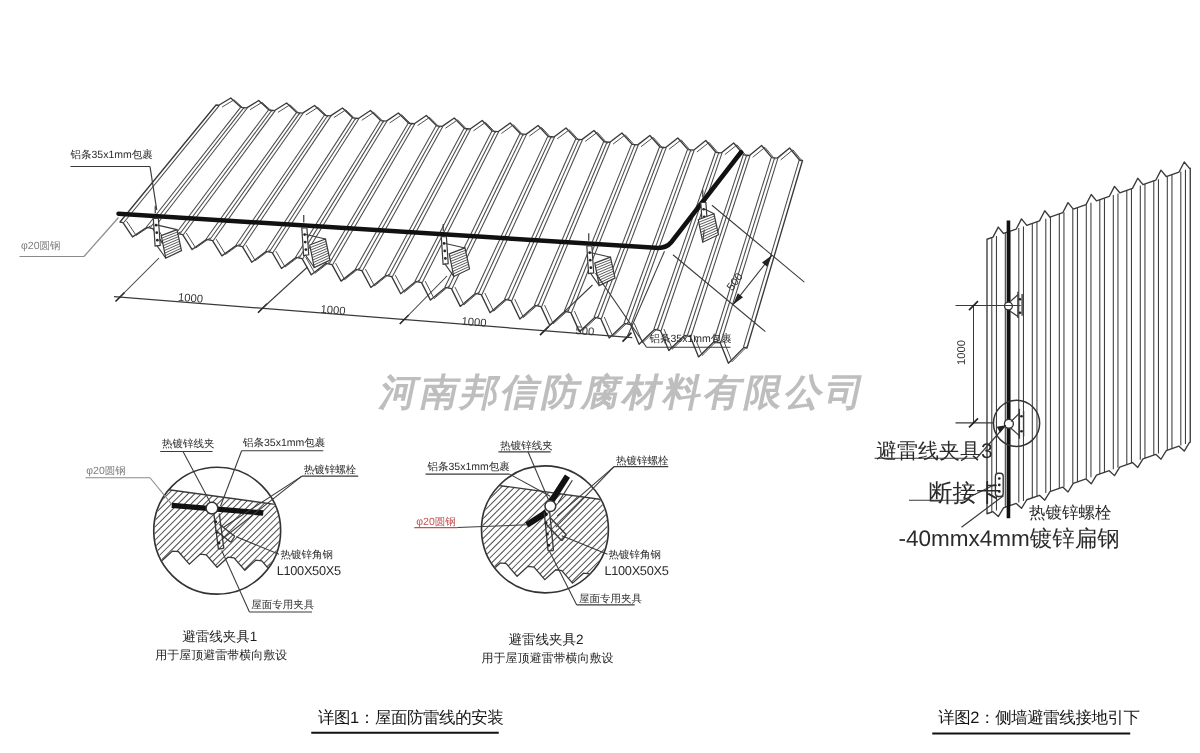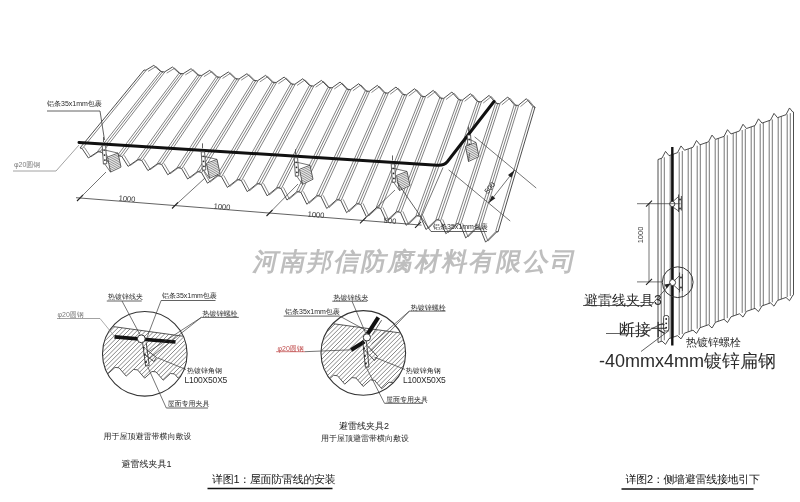--- a/index.html
+++ b/index.html
@@ -650,34 +650,34 @@
   <div class="dimtxt" style="left:389.5px;top:220.8px;transform:translate(-50%,-50%) rotate(4.6deg);">500</div>
   <div class="dimtxt" style="left:490px;top:188px;transform:translate(-50%,-50%) rotate(-52deg);">500</div>
 
   <div class="lbl lbl-s" style="left:108px;top:293px;">热镀锌线夹</div>
   <div class="lbl lbl-s" style="left:162px;top:291.5px;">铝条35x1mm包裹</div>
   <div class="lbl lbl-s" style="left:202.5px;top:310px;">热镀锌螺栓</div>
   <div class="lbl lbl-s lbl-gray" style="left:57.5px;top:311px;">φ20圆钢</div>
   <div class="lbl lbl-s" style="left:187px;top:366.8px;">热镀锌角钢</div>
   <div class="lbl" style="left:184.5px;top:375.6px;font-size:8.5px;letter-spacing:-0.2px;">L100X50X5</div>
   <div class="lbl lbl-s" style="left:167.5px;top:400px;">屋面专用夹具</div>
-  <div class="subcap" style="left:146.5px;top:417.6px;font-size:9px;transform:translateX(-50%);margin-top:40px;">避雷线夹具1</div>
+  <div class="subcap" style="left:146.5px;top:417.6px;font-size:9px;transform:translateX(-50%);">避雷线夹具1</div>
   <div class="subcap" style="left:147.5px;top:430.8px;font-size:8px;transform:translateX(-50%);">用于屋顶避雷带横向敷设</div>
 
   <div class="lbl lbl-s" style="left:333.5px;top:293.7px;">热镀锌线夹</div>
   <div class="lbl lbl-s" style="left:285px;top:307.6px;">铝条35x1mm包裹</div>
   <div class="lbl lbl-s" style="left:410.7px;top:303.9px;">热镀锌螺栓</div>
   <div class="lbl lbl-s lbl-red" style="left:277.5px;top:344.8px;">φ20圆钢</div>
   <div class="lbl lbl-s" style="left:405.7px;top:367px;">热镀锌角钢</div>
   <div class="lbl" style="left:403px;top:375.9px;font-size:8.5px;letter-spacing:-0.2px;">L100X50X5</div>
   <div class="lbl lbl-s" style="left:386px;top:395.6px;">屋面专用夹具</div>
   <div class="subcap" style="left:364px;top:419.9px;font-size:9px;transform:translateX(-50%);">避雷线夹具2</div>
   <div class="subcap" style="left:365px;top:432.5px;font-size:8px;transform:translateX(-50%);">用于屋顶避雷带横向敷设</div>
 
   <div class="lbl" style="left:584px;top:292.5px;font-size:14px;">避雷线夹具3</div>
   <div class="lbl" style="left:619px;top:321.5px;font-size:16px;">断接卡</div>
   <div class="lbl" style="left:686px;top:337px;font-size:11px;">热镀锌螺栓</div>
-  <div class="lbl" style="left:599px;top:351.5px;font-size:18px;">-40mmx4mm镀锌扁钢</div>
+  <div class="lbl" style="left:599px;top:351.5px;font-size:15px;">-40mmx4mm镀锌扁钢</div>
   <div class="dimtxt" style="left:641px;top:234.5px;transform:translate(-50%,-50%) rotate(-90deg);">1000</div>
 
   <div class="cap" style="left:212px;top:473.5px;">详图1：屋面防雷线的安装</div>
   <div class="cap" style="left:625.5px;top:474px;text-align:center;">详图2：侧墙避雷线接地引下</div>
 </div>
 
 </body></html>

